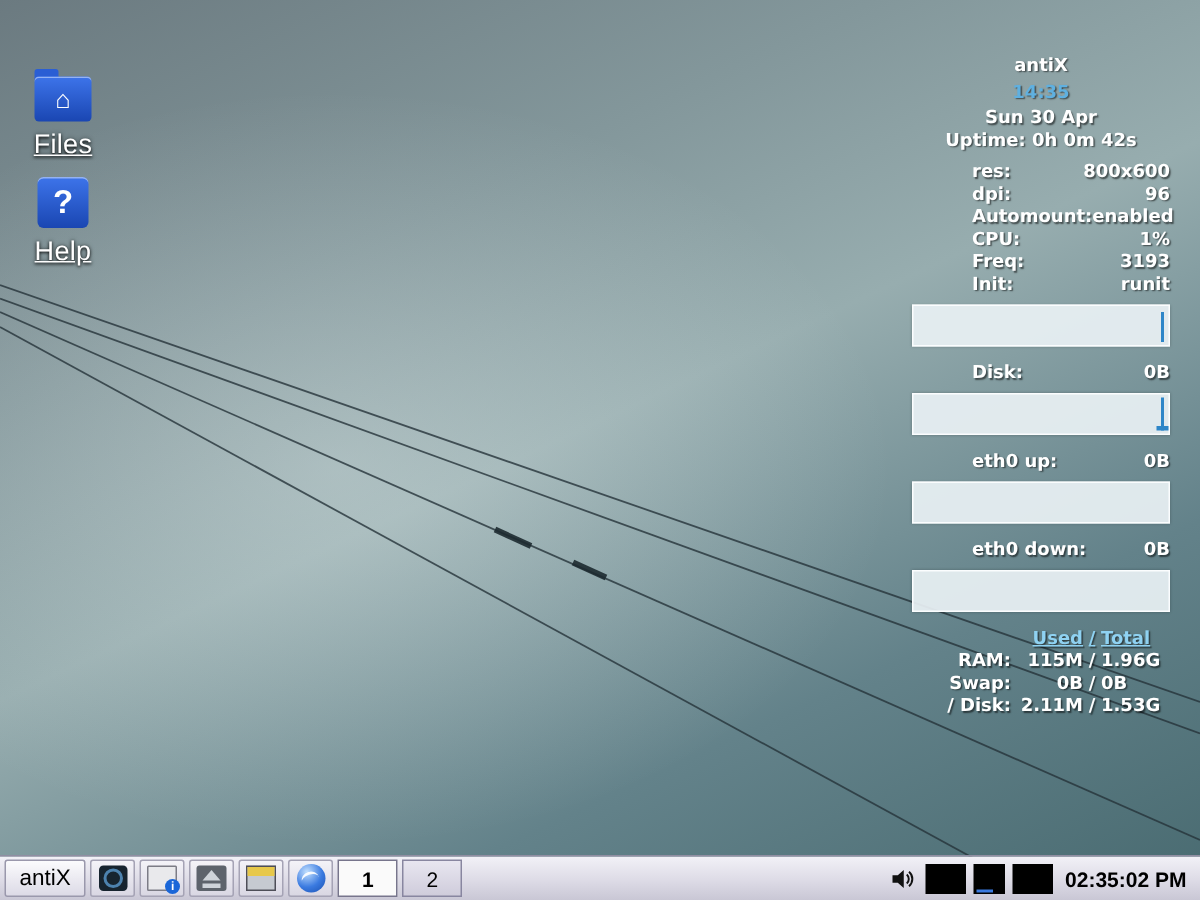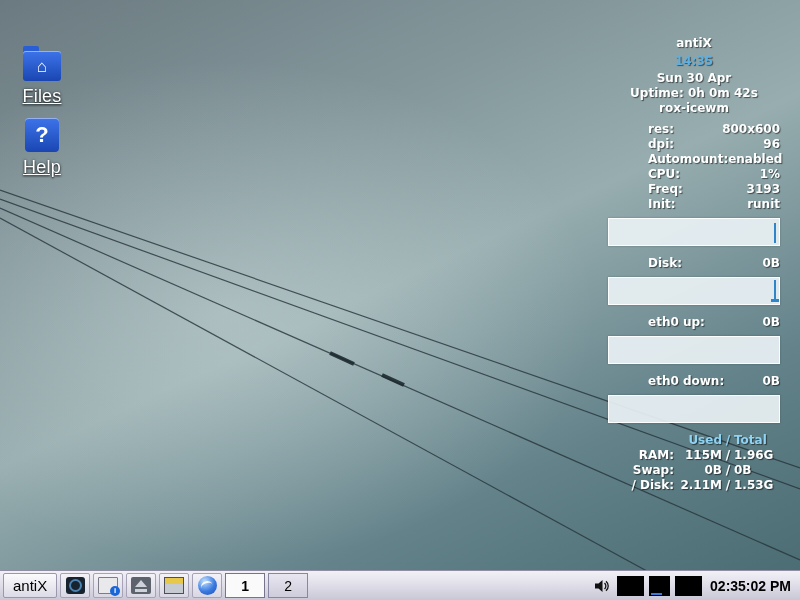--- a/index.html
+++ b/index.html
@@ -38,21 +38,21 @@
   .c-time{font-size:12px;line-height:20px;color:#5fb0e0;}
   .c-gap{height:6px;}
   .c-row{display:flex;justify-content:space-between;margin-left:40px;}
   .c-graph{height:26px;margin:6px 0 10px;position:relative;
     background:rgba(233,241,244,0.92);border:1px solid #fbfdfe;
     box-shadow:0 0 2px rgba(0,0,0,.25);}
   .spike{position:absolute;right:3px;bottom:2px;width:2px;background:#2e86c8;}
   .spike.s1{height:20px;}
   .spike.s2{height:22px;}
   .spike.s2::after{content:"";position:absolute;left:-3px;bottom:0;width:8px;height:3px;background:#2e86c8;}
-  .c-usage-header{display:flex;justify-content:flex-end;color:#8fd2f2;margin-top:8px;}
+  .c-usage-header{display:flex;justify-content:flex-end;color:#8fd2f2;margin-top:8px;text-decoration:underline;}
   .u-used{width:48px;text-align:right;}
   .u-sep{width:12px;text-align:center;}
   .u-total{width:46px;text-align:left;}
   .c-usage-row{display:flex;}
   .c-usage-row .u-label{flex:1;text-align:right;}
 
   
   .taskbar{position:absolute;left:0;right:0;bottom:0;height:30px;
     background:linear-gradient(#f2f1f7,#dddbe6 55%,#c9c7d5);
     border-top:1px solid #908ea2;display:flex;align-items:center;
@@ -132,21 +132,20 @@
   </div>
 
   <div class="conky">
     <div class="c-center">antiX</div>
     <div class="c-center c-time">14:35</div>
     <div class="c-center">Sun 30 Apr</div>
     <div class="c-center">
       <span>Uptime:</span>
       <span>0h 0m 42s</span>
     </div>
-    <div class="c-center">rox-icewm</div>
     <div class="c-gap"></div>
 
     <div class="c-row">
       <span>res:</span>
       <span>800x600</span>
     </div>
     <div class="c-row">
       <span>dpi:</span>
       <span>96</span>
     </div>

